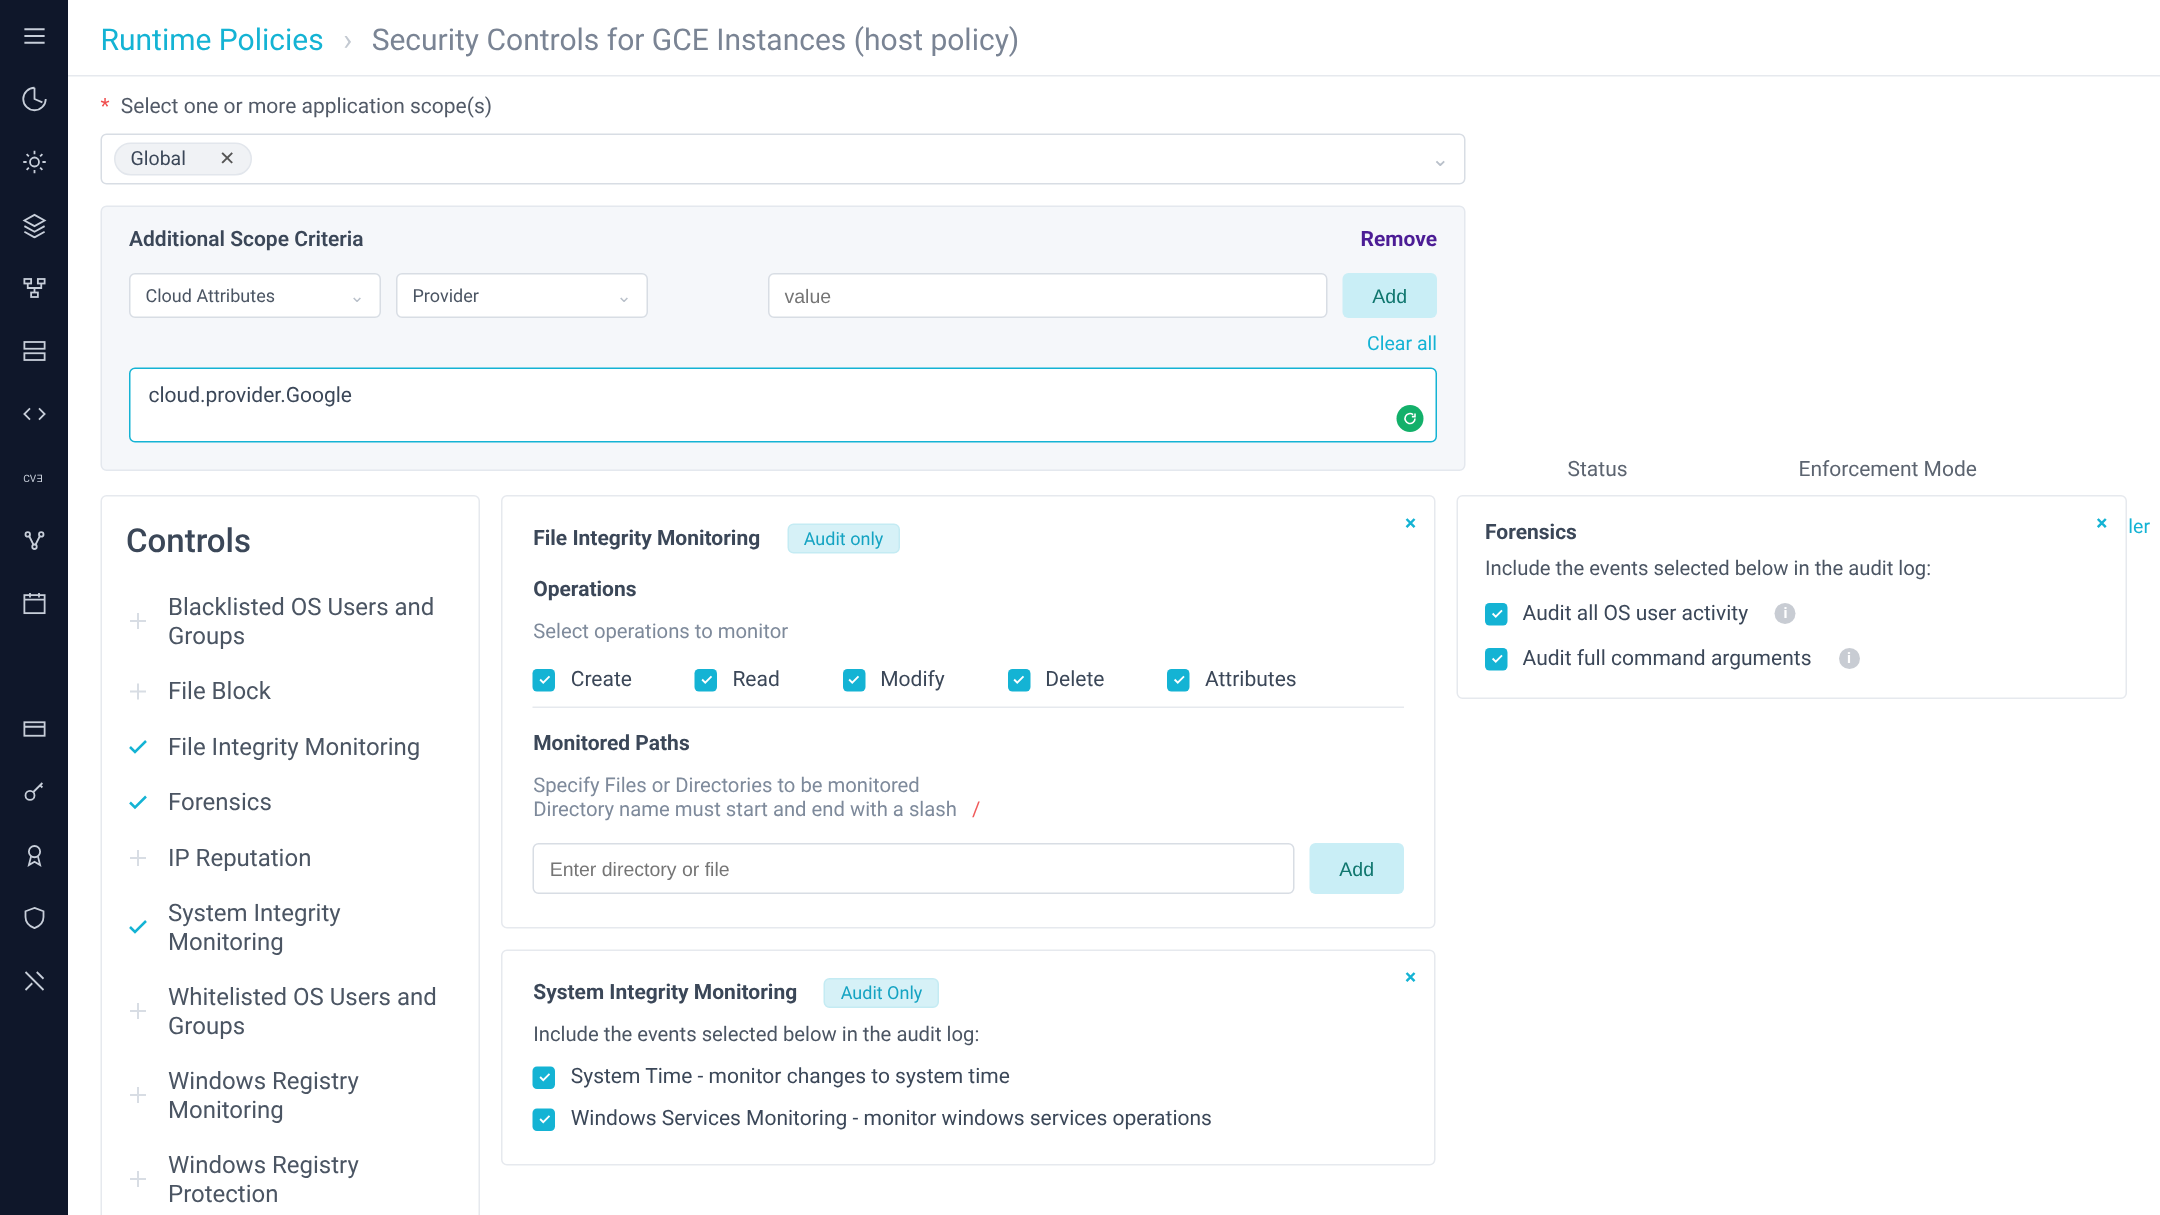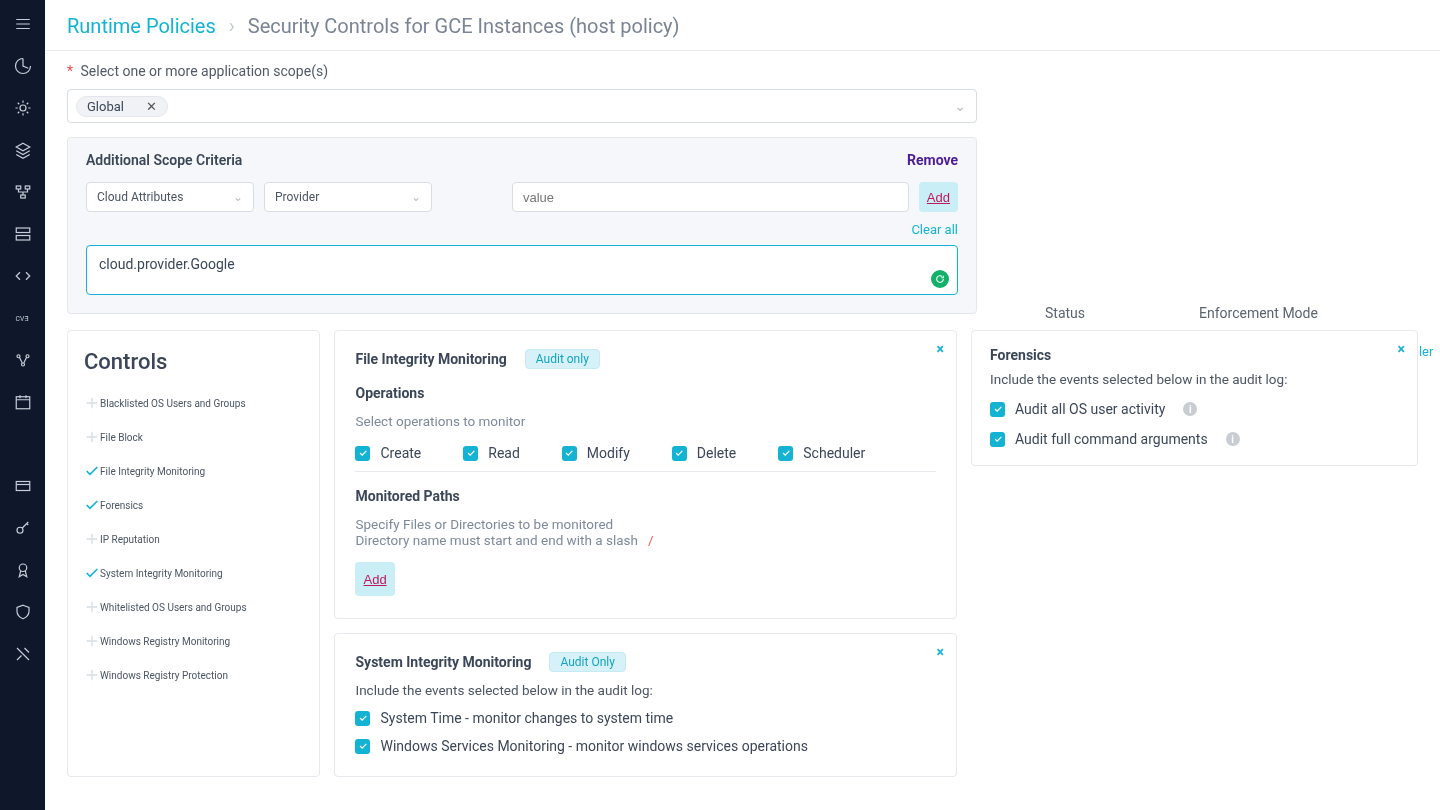--- a/index.html
+++ b/index.html
@@ -84,22 +84,22 @@
     height:30px; display:flex; align-items:center; justify-content:space-between;
     padding:0 10px; color:#4b5563; font-size:12px;
   }
   .select-box .caret { color:#b9c0ca; margin-left:8px; }
   .input-box {
     background:#fff; border:1px solid #d8dde4; border-radius:4px;
     height:30px; padding:0 10px; font-size:13px; color:#3b4758;
     flex:1;
   }
   .btn-disabled {
-    background:#c9eef6; color:#be185d; border:none; border-radius:4px;
-    height:30px; padding:0 8px; font-size:13px;text-decoration:underline;
+    background:#c9eef6; color:#0f766e; border:none; border-radius:4px;
+    height:30px; padding:0 20px; font-size:13px;
   }
   .clear-all { text-align:right; margin-top:10px; color:#14b3d4; cursor:pointer; font-size:13px; }
 
   .expr-box {
     margin-top:8px;
     background:#fff;
     border:1px solid #14b3d4;
     border-radius:4px;
     padding:10px 12px;
     min-height:50px;
@@ -141,21 +141,21 @@
   .add-sched { color:#14b3d4; cursor:pointer; font-size:13px; align-self:flex-end; padding-top:22px;}
 
   
   .lower { display:flex; gap:14px; padding:16px 22px 20px; }
 
   .controls-card {
     width:254px; background:#fff; border:1px solid #e6e9ee; border-radius:4px;
     padding:18px 16px 20px;
   }
   .controls-card h2 { font-size:22px; color:#3b4758; font-weight:500; margin-bottom:12px;}
-  .ctrl-item { display:flex; align-items:center; padding:9px 0; color:#4b5563; cursor:pointer; font-size:10px;}
+  .ctrl-item { display:flex; align-items:center; gap:12px; padding:9px 0; color:#4b5563; cursor:pointer; font-size:16px;}
   .ctrl-item svg { width:16px; height:16px; flex:none; }
 
   .plus { stroke:#d8dde4; stroke-width:2; }
   .check { stroke:#14b3d4; stroke-width:2.5; fill:none; }
 
   .center-col { width:624px; display:flex; flex-direction:column; gap:14px;}
   .panel {
     background:#fff; border:1px solid #e6e9ee; border-radius:4px;
     padding:18px 20px 22px; position:relative;
   }
@@ -477,32 +477,33 @@
                 </svg>
               </span>
               <span>Delete</span>
             </label>
           <label class="cb">
               <span class="box">
                 <svg viewBox="0 0 24 24">
                   <path d="M5 12l5 5L20 7"></path>
                 </svg>
               </span>
-              <span>Scheduler</span>
+              <span>Attributes</span>
             </label>
         </div>
         <div class="hr"></div>
 
         <div class="section-sub">Monitored Paths</div>
         <div class="hint">Specify Files or Directories to be monitored</div>
         <div class="hint2">
           <span>Directory name must start and end with a slash</span><span class="slash">/</span>
         </div>
 
         <div class="path-row">
+          <input class="input-box" style="height: 34px;" placeholder="Enter directory or file">
           <button class="btn-disabled" style="height:34px;">Add</button>
         </div>
       </div>
 
       <div class="panel sim-block">
         <span class="close-x">×</span>
         <div class="panel-title">
           <h3>System Integrity Monitoring</h3>
           <span class="audit-pill">Audit Only</span>
         </div>

